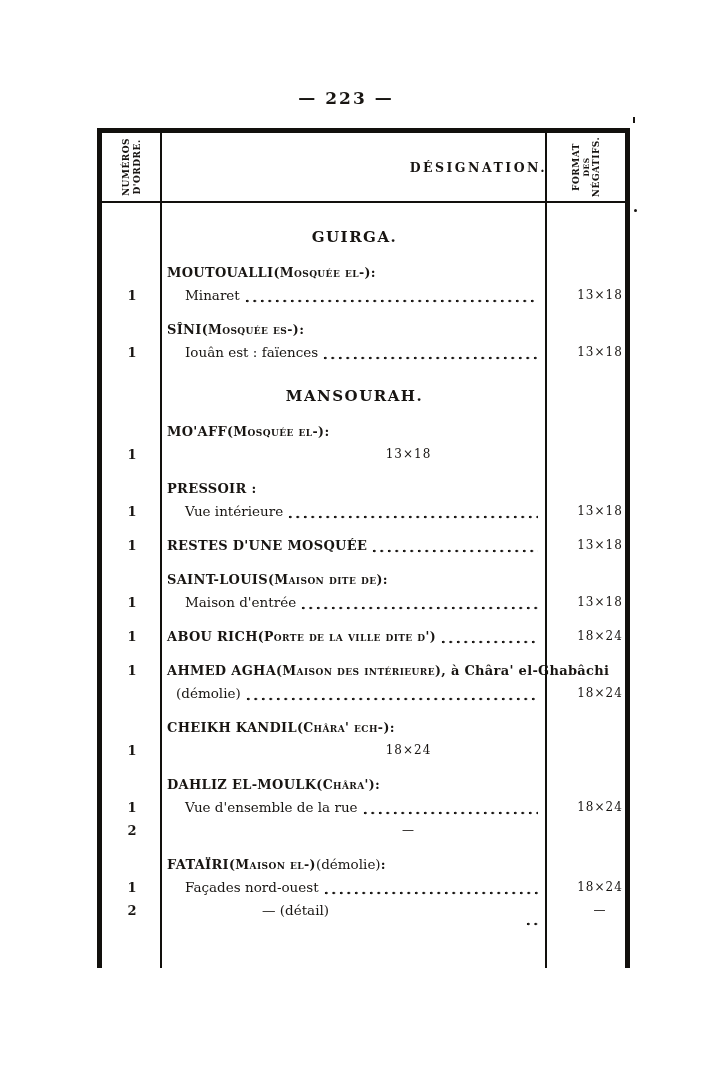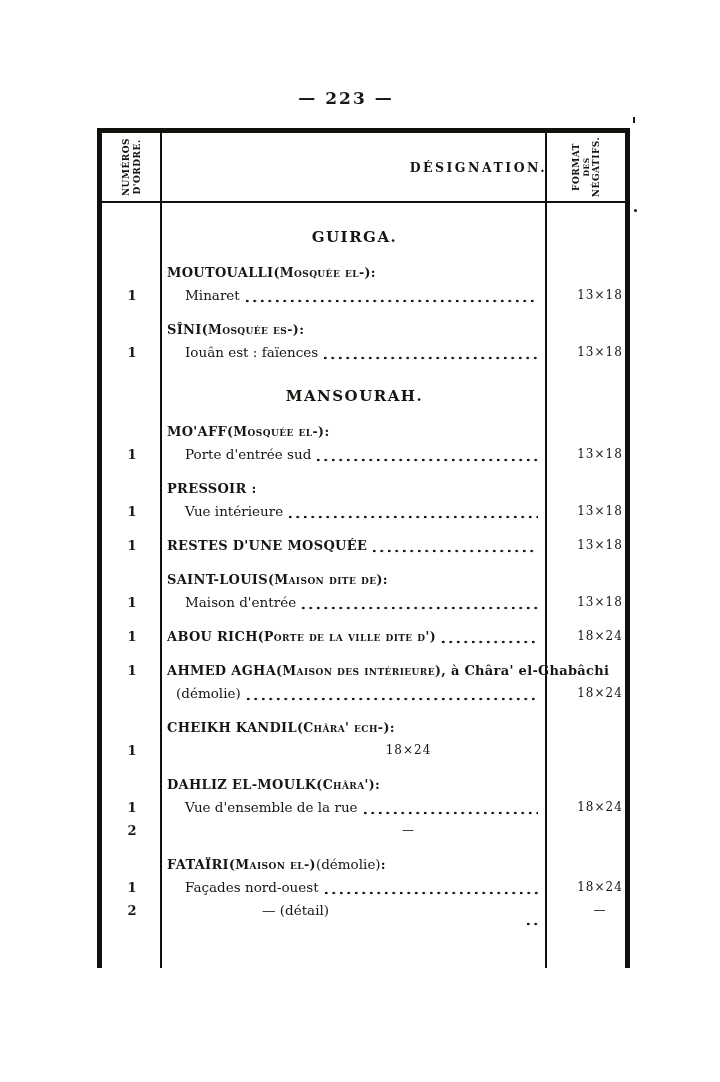--- a/index.html
+++ b/index.html
@@ -146,24 +146,20 @@
             <div class="cell-num"></div>
             <div class="cell-main">
               <span class="part-b">MO'AFF </span>
               <span class="part-sc">(Mosquée el-)</span>
               <span class="part-b"> :</span>
             </div>
             <div class="cell-fmt"></div>
           </div>
           <div class="line">
             <div class="cell-num">1</div>
-            <div class="cell-main ind-row">
-              <span class="part-r">Porte d'entrée sud</span>
-              <span class="leader"></span>
-            </div>
             <div class="cell-fmt">13×18</div>
           </div>
         </div>
         <div class="group">
           <div class="line">
             <div class="cell-num"></div>
             <div class="cell-main">
               <span class="part-b">PRESSOIR :</span>
             </div>
             <div class="cell-fmt"></div>

